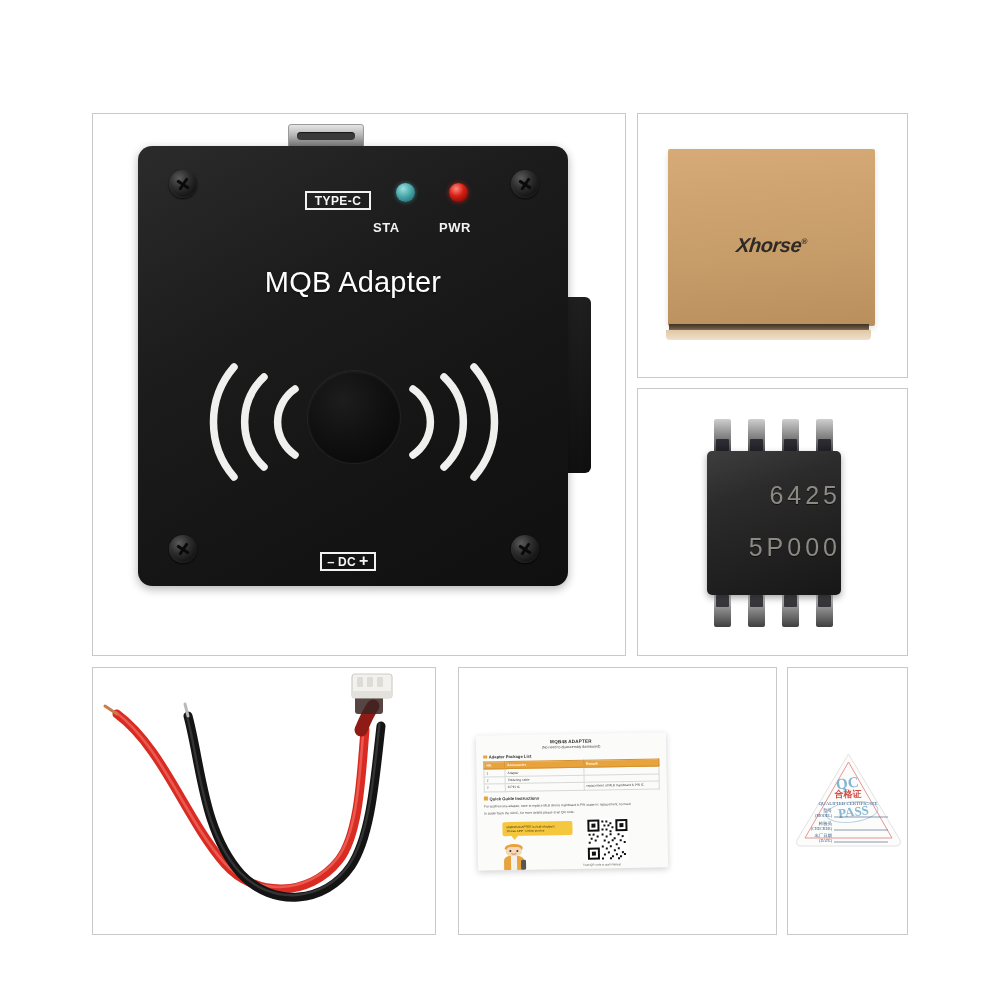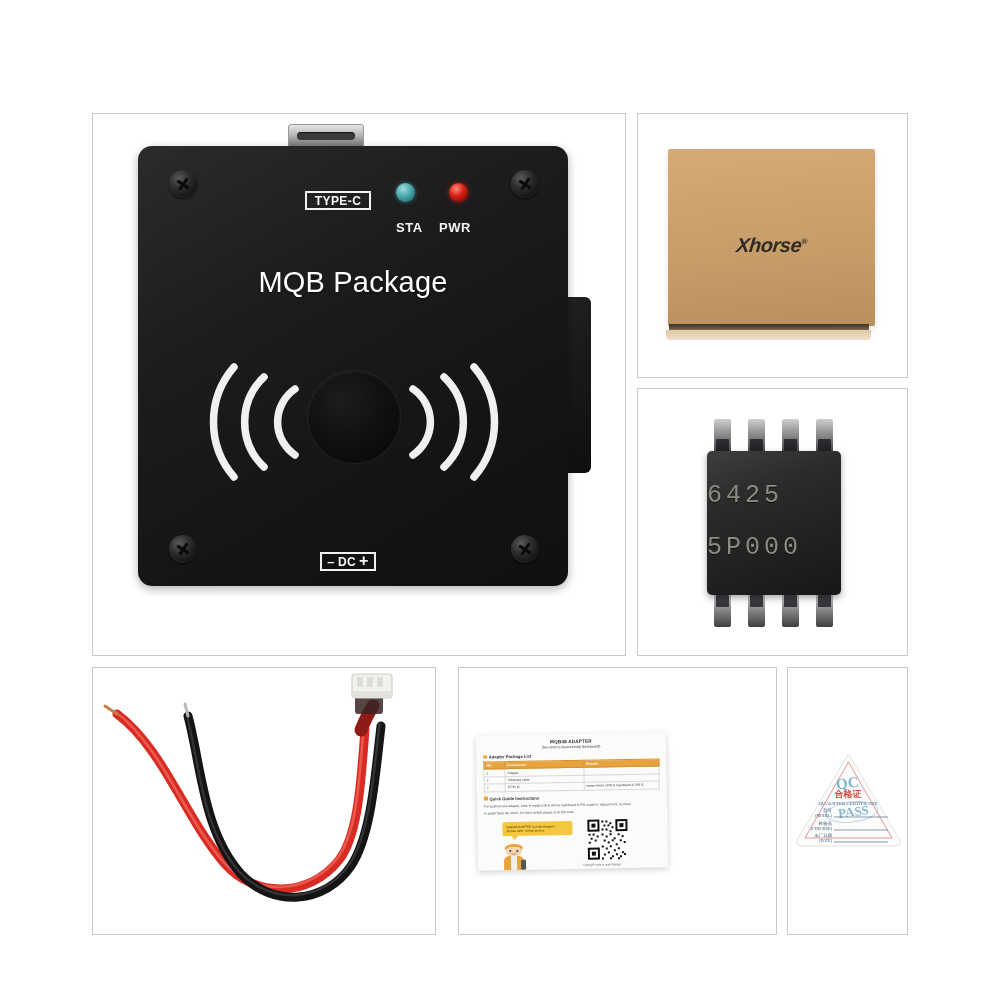--- a/index.html
+++ b/index.html
@@ -107,21 +107,21 @@
     box-shadow: 0 0 4px rgba(80,190,195,.55);
   }
   #led-pwr {
     left: 311px; top: 37px;
     background: radial-gradient(circle at 38% 30%, #ff8a7a 0%, #d52016 42%, #8e0d08 78%, #4d0502 100%);
     box-shadow: 0 0 5px rgba(225,40,30,.6);
   }
   .led-text {
     position: absolute; color:#f2f2f2; font-size: 13px; font-weight: bold; letter-spacing:.5px;
   }
-  #txt-sta { left: 258px; top: 74px; }
+  #txt-sta { left: 235px; top: 74px; }
   #txt-pwr { left: 301px; top: 74px; }
 
   #device-title {
     position: absolute;
     left: 0; top: 120px; width: 430px;
     text-align: center;
     color: #ffffff;
     font-size: 29px;
     letter-spacing: .2px;
     text-shadow: 0 1px 2px rgba(0,0,0,.6);
@@ -169,23 +169,23 @@
   
   #panel-chip { left: 637px; top: 388px; width: 271px; height: 268px; }
   .chip-wrap { position:absolute; left:62px; top:28px; width:150px; height:210px; }
   .chip-body {
     position: absolute; left: 7px; top: 34px; width: 134px; height: 144px;
     background: linear-gradient(160deg,#3e3e3e 0%, #2b2b2b 30%, #212121 65%, #171717 100%);
     border-radius: 5px;
     box-shadow: 0 3px 7px rgba(0,0,0,.35);
   }
   .chip-text {
-    position: absolute; left: 0; width: 134px; text-align: left;
+    position: absolute; left: 0; width: 134px; text-align: right;
     color: #8d8a84; font-size: 25px; letter-spacing: 4px; font-weight: normal;
-    font-family: Liberation Mono, monospace;
+    font-family: Liberation Sans, sans-serif;
     text-shadow: 0 1px 0 rgba(0,0,0,.6);
   }
   #chip-line1 { top: 30px; }
   #chip-line2 { top: 82px; }
   .chip-pin {
     position: absolute; width: 17px; height: 34px;
     background: linear-gradient(180deg,#cfcfcf 0%, #9b9b9b 35%, #6a6a6a 70%, #3f3f3f 100%);
     border-radius: 2px;
   }
   .chip-pin.top { top: 2px; }
@@ -260,21 +260,21 @@
       <div class="screw" id="screw-br"></div>
 
       <div class="label-box" id="typec-label">TYPE-C</div>
 
       <div class="led" id="led-sta"></div>
       <div class="led" id="led-pwr"></div>
 
       <div class="led-text" id="txt-sta">STA</div>
       <div class="led-text" id="txt-pwr">PWR</div>
 
-      <div id="device-title">MQB Package</div>
+      <div id="device-title">MQB Adapter</div>
 
       <div id="nfc-art">
         <svg width="310" height="150" viewBox="0 0 310 150" xmlns="http://www.w3.org/2000/svg">
           <g stroke="#f0f0ee" stroke-width="7.5" stroke-linecap="round" fill="none">
 
             <path d="M 97 28 A 40 40 0 0 0 97 94"></path>
             <path d="M 66 16 A 62 62 0 0 0 66 106"></path>
             <path d="M 36 6  A 84 84 0 0 0 36 116"></path>
 
             <path d="M 215 28 A 40 40 0 0 1 215 94"></path>

